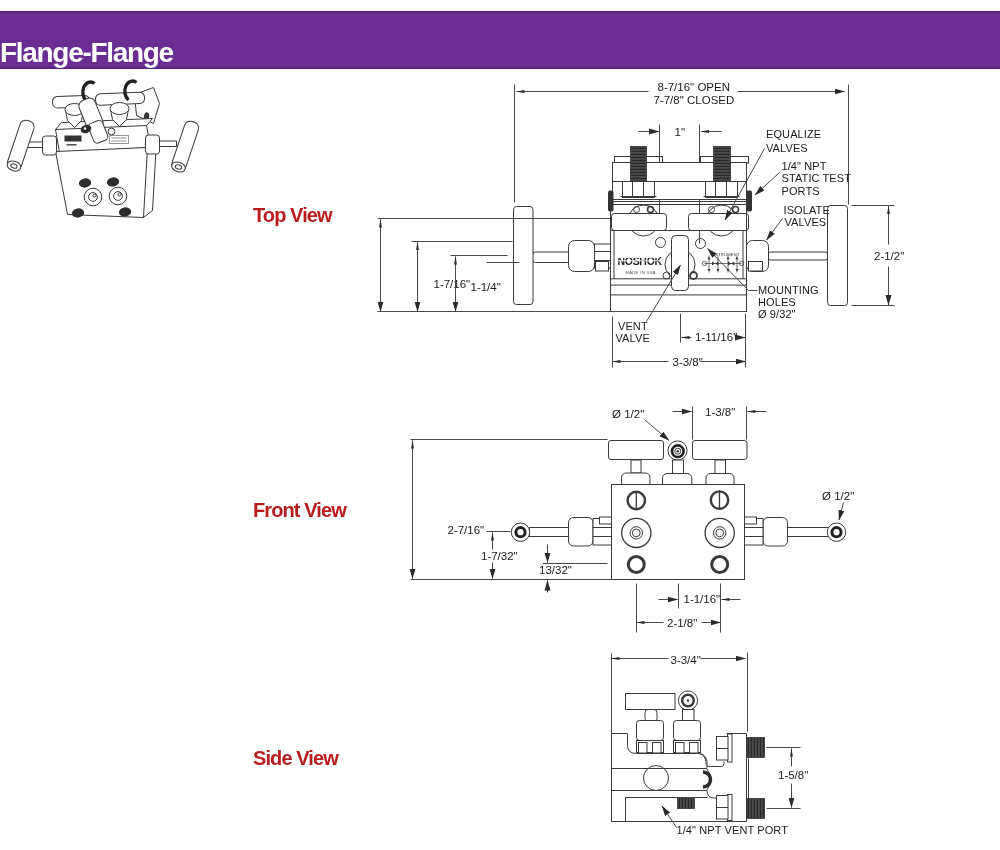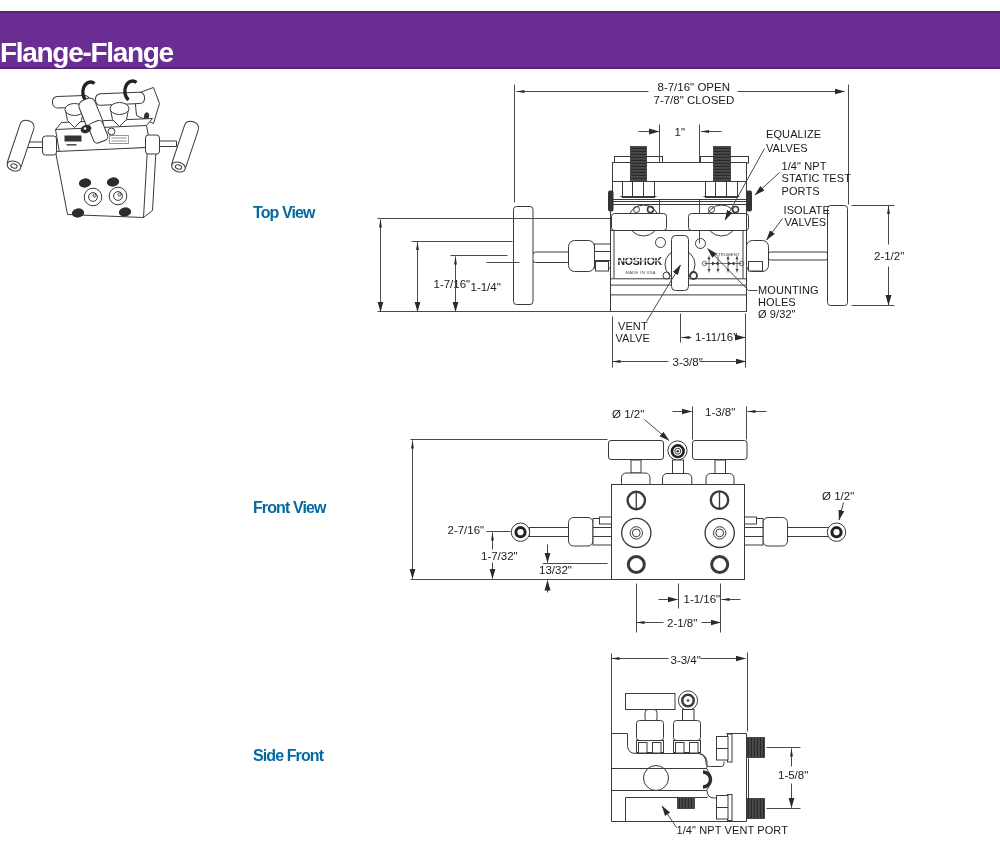--- a/index.html
+++ b/index.html
@@ -1,35 +1,35 @@
 <!DOCTYPE html>
 <html><head>
 <meta charset="utf-8">
 <style>
 html,body{margin:0;padding:0;background:#ffffff;width:1000px;height:850px;overflow:hidden;}
 body{font-family:"Liberation Sans",sans-serif;position:relative;}
 .hdr{position:absolute;left:0;top:11px;width:1000px;height:58px;background:#6a2e93;border-top:2px solid #5a2380;border-bottom:2px solid #5a2380;box-sizing:border-box;}
 .hdr span{position:absolute;left:0;top:8px;width:100%;text-align:left;color:#ffffff;font-size:28px;font-weight:bold;letter-spacing:-1.3px;margin-top:16px;}
-.vlab{position:absolute;color:#0369a1;font-size:16px;font-weight:bold;letter-spacing:-0.9px;}
+.vlab{position:absolute;color:#b91c1c;font-size:20px;font-weight:bold;letter-spacing:-0.9px;}
 svg{position:absolute;left:0;top:0;}
 text{font-family:"Liberation Sans",sans-serif;}
 .d{font-size:11.5px;fill:#1a1a1a;}
 .lb{font-size:11px;fill:#1a1a1a;letter-spacing:0.1px;}
 .ln{stroke:#3a3a3a;stroke-width:1;fill:none;}
 .lnw{stroke:#3a3a3a;stroke-width:1;fill:#ffffff;}
 .dim{stroke:#4a4a4a;stroke-width:1;fill:none;}
 </style>
 </head>
 <body>
 <div class="hdr">
     <span>Flange-Flange</span>
   </div>
 <div class="vlab" style="left:253px;top:204px;">Top View</div>
 <div class="vlab" style="left:253px;top:499px;">Front View</div>
-<div class="vlab" style="left:253px;top:747px;">Side Front</div>
+<div class="vlab" style="left:253px;top:747px;">Side View</div>
 <svg width="1000" height="850" viewBox="0 0 1000 850">
 <defs>
 <marker id="ar" markerWidth="11" markerHeight="8" refX="10" refY="4" orient="auto" markerUnits="userSpaceOnUse">
         <path d="M10.5,4 L0,1 L0,7 z" fill="#2a2a2a"></path>
       </marker>
 <marker id="ars" markerWidth="9" markerHeight="8" refX="8" refY="4" orient="auto-start-reverse" markerUnits="userSpaceOnUse">
         <path d="M8.4,4 L0,2.6 L0,5.4 z" fill="#2a2a2a"></path>
       </marker>
 <pattern id="hh" width="3" height="3" patternUnits="userSpaceOnUse">
         <rect width="3" height="3" fill="#666"></rect>

